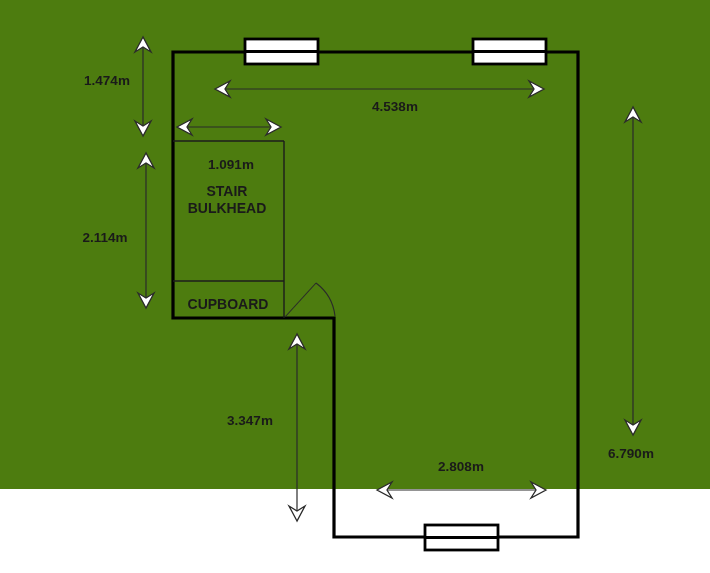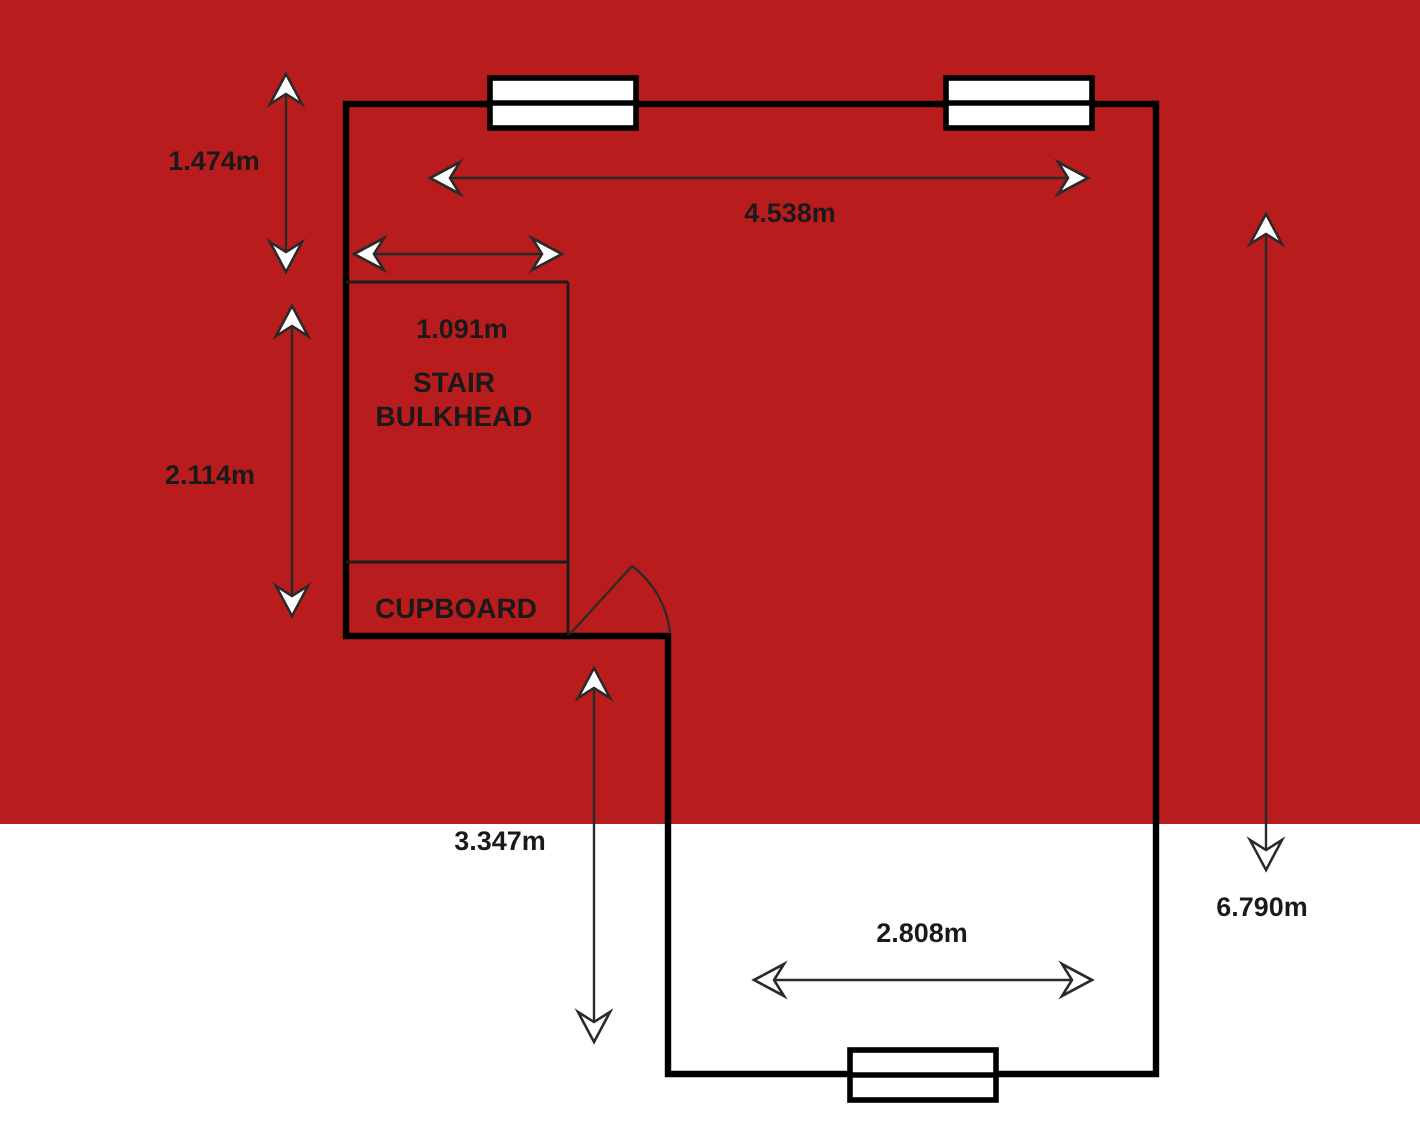--- a/index.html
+++ b/index.html
@@ -7,22 +7,22 @@
     padding: 0;
     background: #ffffff;
     width: 710px;
     height: 573px;
     overflow: hidden;
     font-family: "Liberation Sans", sans-serif;
   }
   .plan-wrap {
     position: relative;
     width: 710px;
-    height: 412px;
-    background: #b91c1c;
+    height: 489px;
+    background: #4d7c0f;
   }
   svg { display: block; }
   .wall       { fill: none; stroke: #000000; stroke-width: 3.2; }
   .window-box { fill: #ffffff; stroke: #000000; stroke-width: 2.8; }
   .window-mid { stroke: #000000; stroke-width: 2.8; }
   .thin       { fill: none; stroke: #1c1c1c; stroke-width: 1.4; }
   .door       { fill: none; stroke: #2a2a2a; stroke-width: 1.1; }
   .dim-shaft  { stroke: #2a2a2a; stroke-width: 1.2; }
   .dim-head   { fill: #ffffff; stroke: #2a2a2a; stroke-width: 1.3; stroke-linejoin: miter; }
   .dim-label {

